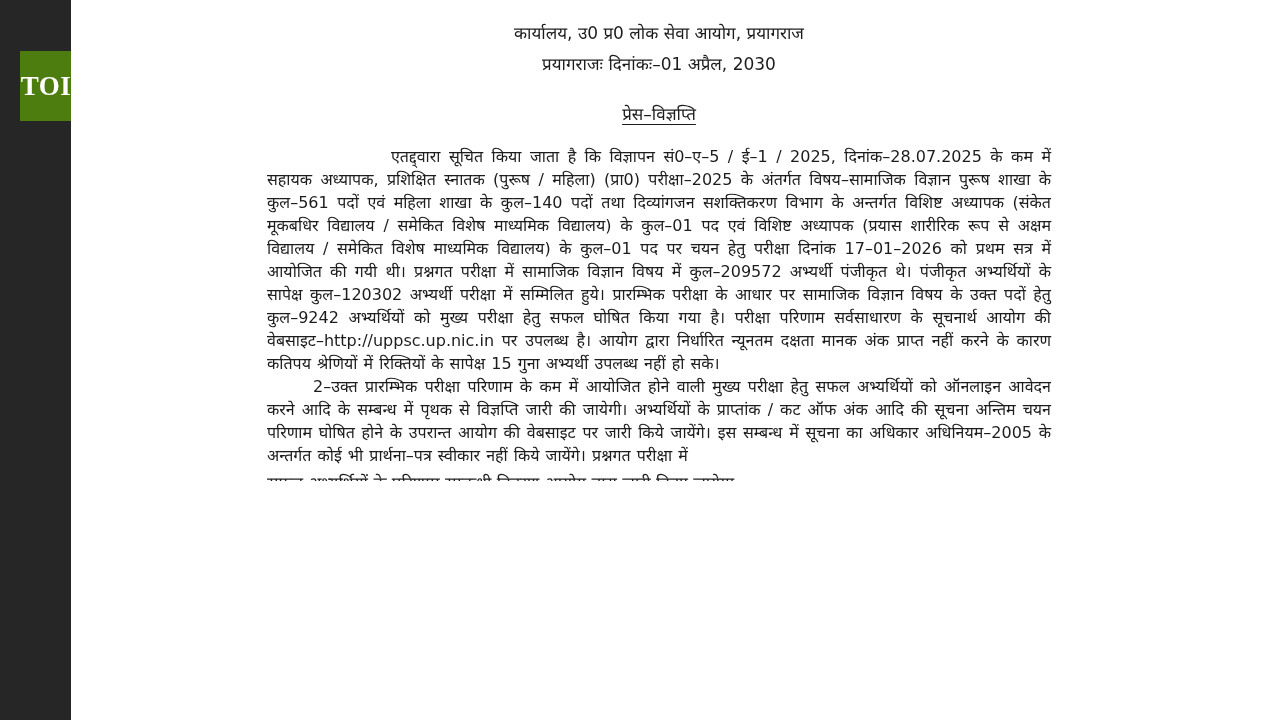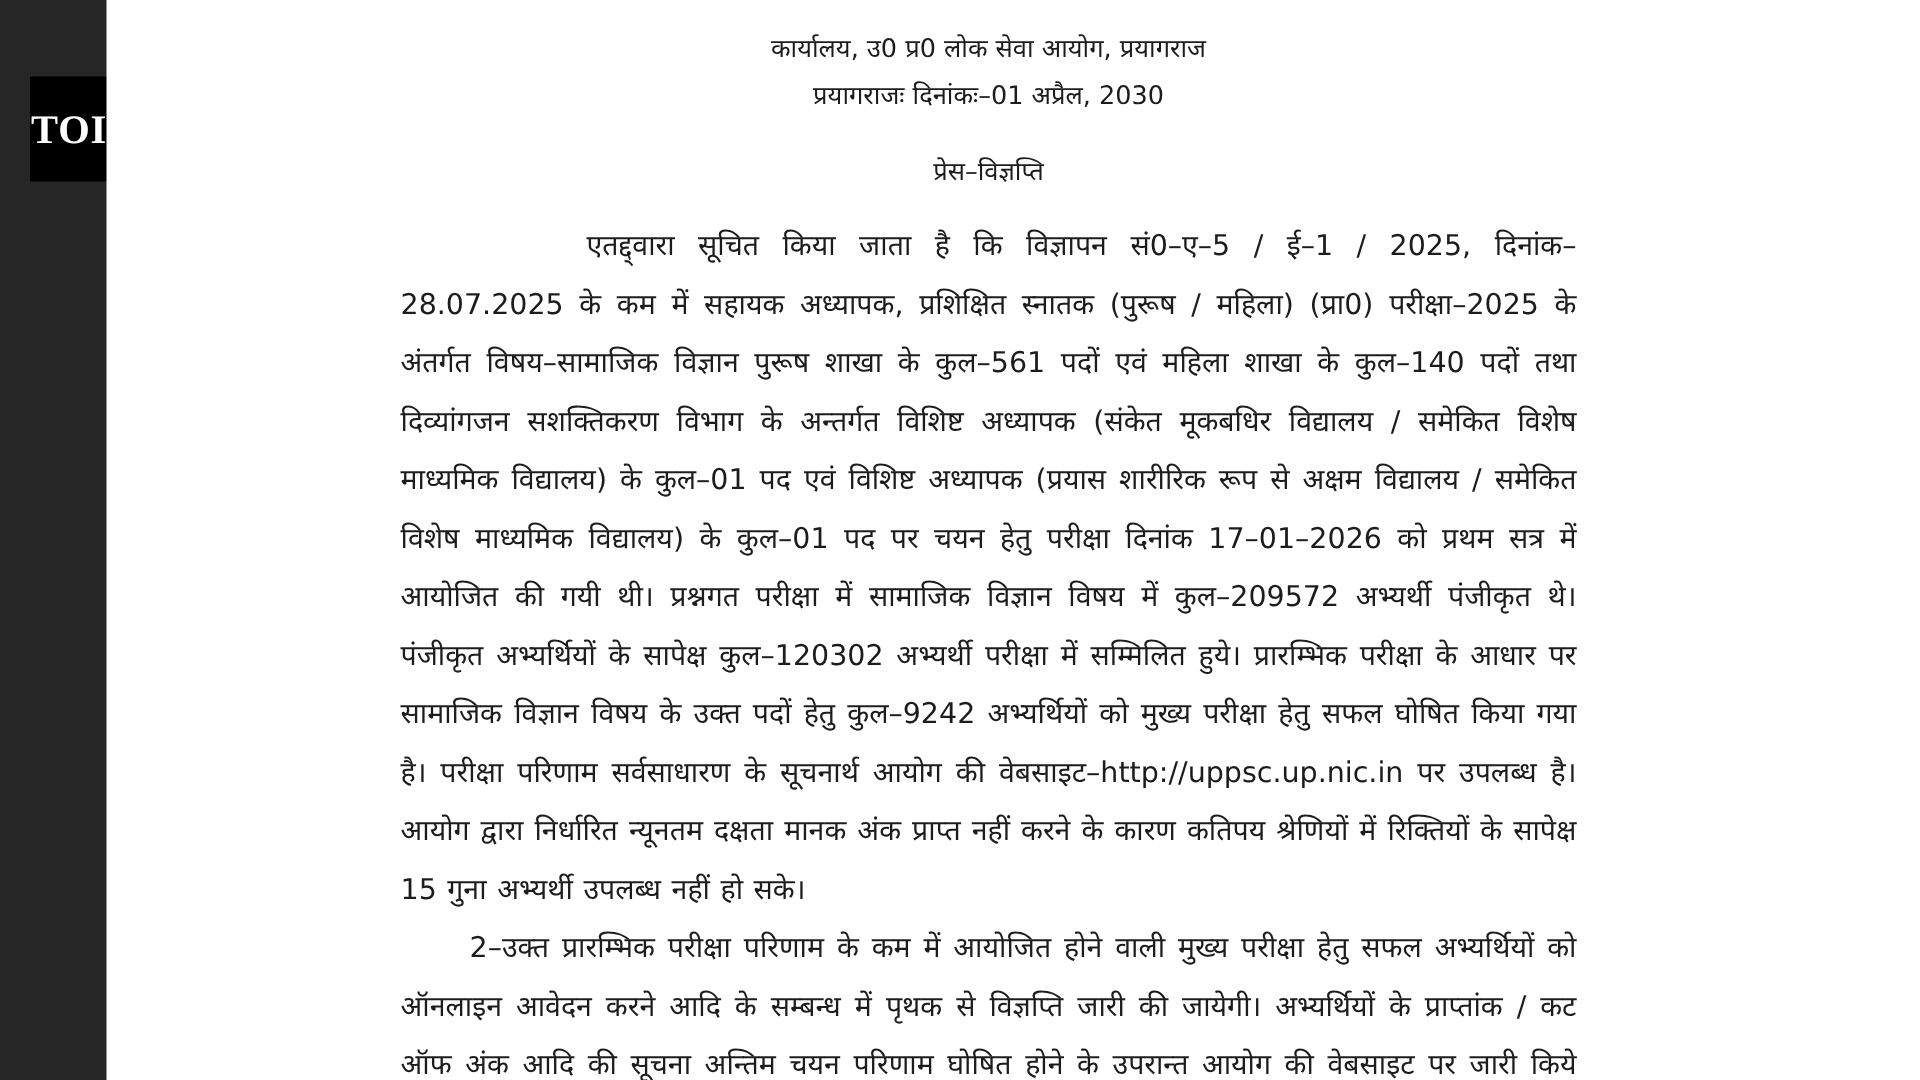--- a/index.html
+++ b/index.html
@@ -3,37 +3,37 @@
 <meta charset="utf-8">
 <style>
   html, body { margin: 0; padding: 0; }
   body {
     width: 1280px; height: 720px; overflow: hidden;
     background: #262626; position: relative;
     font-family: "DejaVu Sans", sans-serif;
   }
   .logo {
     position: absolute; left: 20px; top: 51px; width: 52px; height: 70px;
-    background: #000000; color: #ffffff;
+    background: #4d7c0f; color: #ffffff;
     font-family: "Liberation Serif", serif; font-weight: bold; font-size: 27px;
     display: flex; align-items: center; justify-content: center; letter-spacing: 0.5px;
   }
   .page {
     position: absolute; left: 71px; top: 0; width: 1264px; height: 720px;
     background: #ffffff; overflow: hidden;
   }
   .doc { position: absolute; left: 196px; top: 0; width: 784px; color: #1c1c1c; }
   .hdr { text-align: center; font-size: 17px; line-height: 31px; }
   .hdr.l1 { margin-top: 18px; }
   .title {
     text-align: center; font-size: 17px; margin-top: 22px;
-    text-underline-offset: 4px;
+    text-decoration: underline; text-underline-offset: 4px;
   }
   .para {
-    font-size: 19px; line-height: 39px; text-align: justify;
+    font-size: 16px; line-height: 23px; text-align: justify;
     margin: 0; word-spacing: 1px;
   }
   .p1 { margin-top: 20px; text-indent: 124px; }
   .p2 { text-indent: 46px; }
   .clipped { height: 12px; overflow: hidden; font-size: 17px; line-height: 29.6px; margin-top: 2px; color:#1c1c1c; }
 </style>
 </head>
 <body>
 
 <div class="logo">TOI</div>

